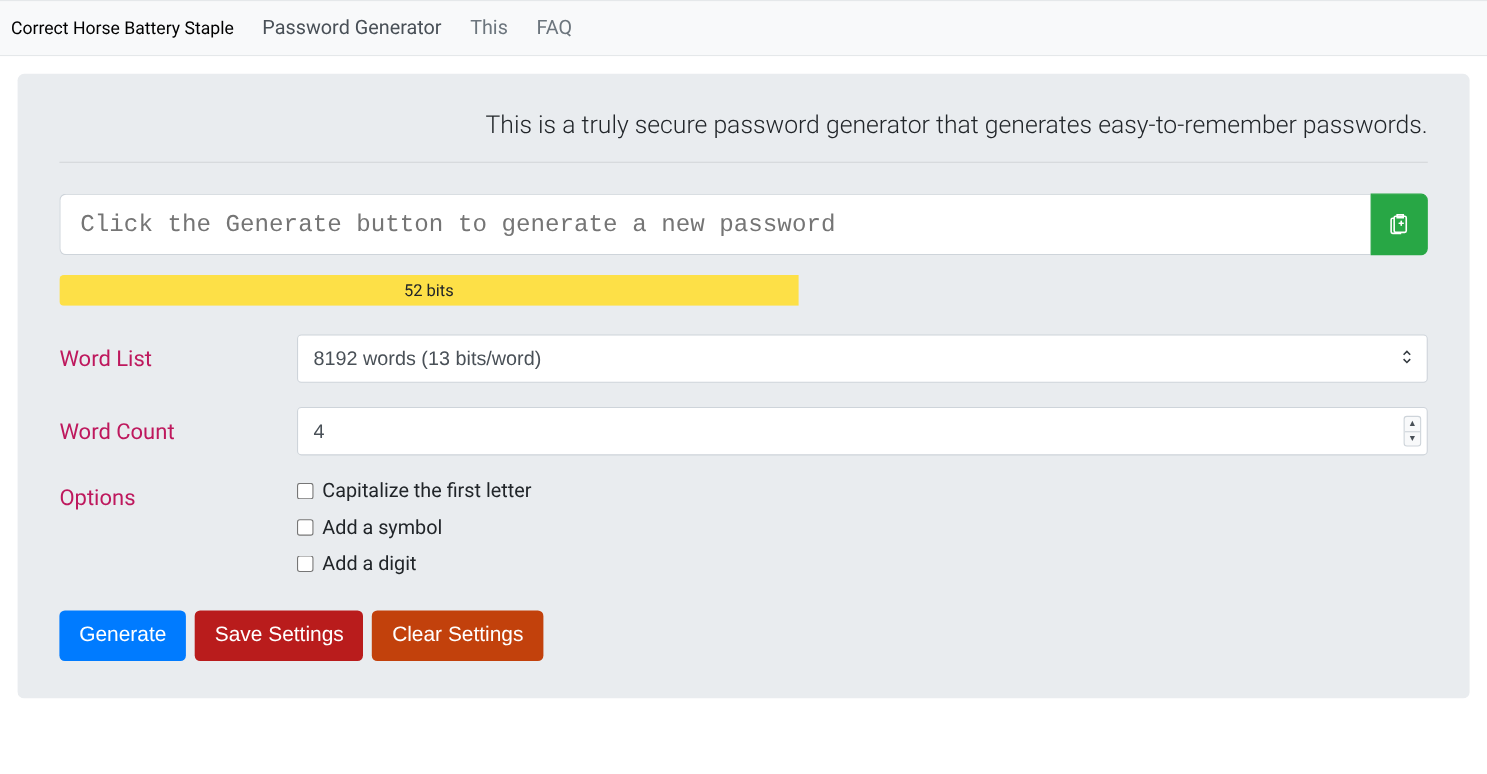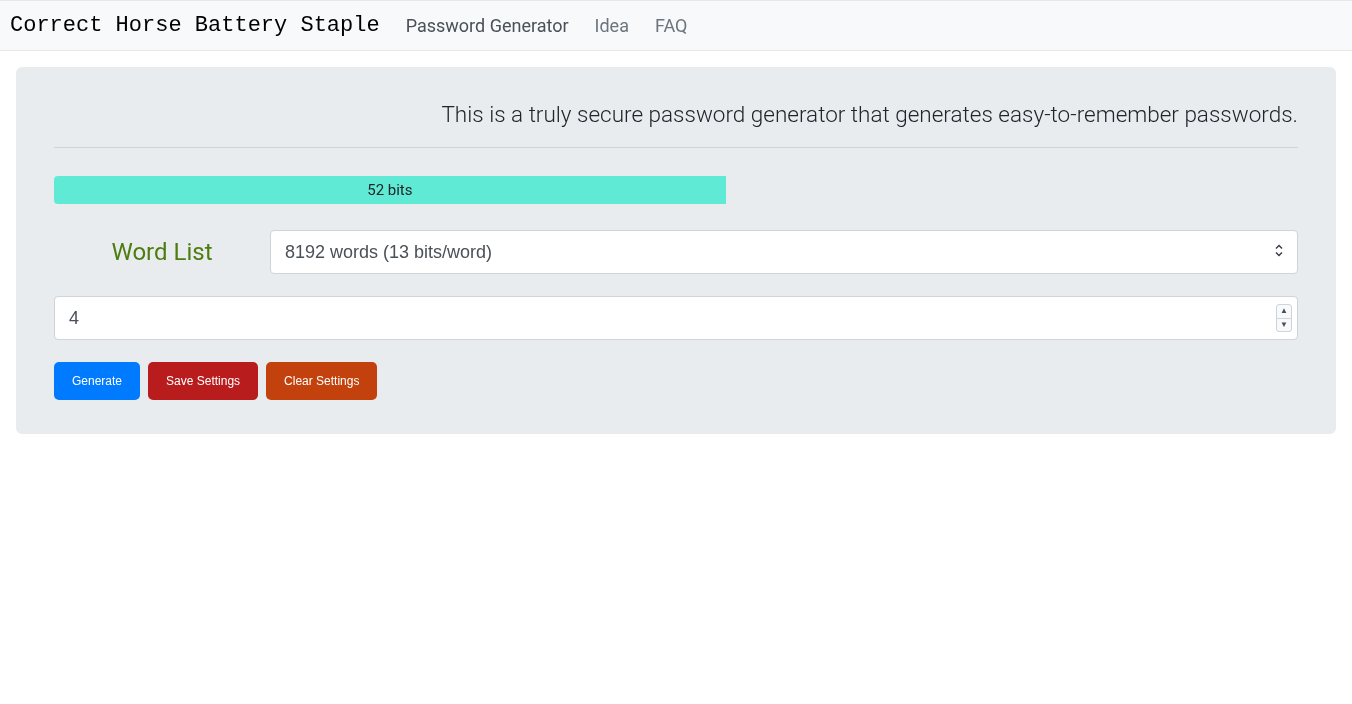--- a/index.html
+++ b/index.html
@@ -6,26 +6,25 @@
   html, body { margin:0; padding:0; font-family: -apple-system, BlinkMacSystemFont, "Segoe UI", Roboto, "Helvetica Neue", Arial, sans-serif; color:#212529; background:#fff; }
   .navbar {
     background:#f8f9fa;
     border-top:1px solid #e5e8ea;
     border-bottom:1px solid #e5e8ea;
     display:flex;
     align-items:center;
     padding: 6px 10px;
   }
   .navbar .brand {
-    font-size:22px;
+    font-size:16px;
     color:#000;
     padding:6px 0;
     margin-right:16px;
     white-space:nowrap;
-    font-family:Liberation Mono, monospace;
   }
   .navbar .nav {
     display:flex;
     gap:6px;
     align-items:center;
   }
   .navbar .nav-link {
     font-size:18px;
     padding:8px 10px;
     color:#6c757d;
@@ -88,39 +87,38 @@
   }
   .copy-btn svg { width:22px; height:24px; fill:none; stroke:#fff; stroke-width:1.6; }
   .progress {
     background:#e9ecef;
     border-radius:4px;
     height:28px;
     overflow:hidden;
     margin-bottom:26px;
   }
   .progress-bar {
-    background:#5eead4;
+    background:#fde047;
     height:100%;
     display:flex;
     align-items:center;
     justify-content:center;
     font-size:15px;
     color:#212529;
   }
   .form-row {
     display:flex;
     align-items:center;
     margin-bottom:22px;
   }
   .form-label-col {
     width:216px;
-    font-size:24px;
-    color:#4d7c0f;
+    font-size:20px;
+    color:#be185d;
     font-weight:400;
-    text-align:center;
   }
   .form-input-col { flex:1; }
   .form-control, .form-select {
     width:100%;
     height:44px;
     font-size:18px;
     color:#495057;
     background:#fff;
     border:1px solid #ced4da;
     border-radius:4px;
@@ -181,45 +179,58 @@
     width:15px;
     height:15px;
     margin:0 8px 0 0;
     accent-color:#007bff;
   }
   .btn-row { display:flex; gap:8px; margin-top:20px; }
   .btn {
     border:none;
     border-radius:5px;
     padding:12px 18px;
-    font-size:12px;
+    font-size:19px;
     color:#fff;
     cursor:pointer;
   }
   .btn-primary { background:#007bff; }
   .btn-success { background:#b91c1c; }
   .btn-danger  { background:#c2410c; }
 </style>
 </head>
 <body>
 
 <div class="navbar">
   <div class="brand">Correct Horse Battery Staple</div>
   <div class="nav">
     <a class="nav-link active">Password Generator</a>
-    <a class="nav-link">Idea</a>
+    <a class="nav-link">This</a>
     <a class="nav-link">FAQ</a>
   </div>
 </div>
 
 <div class="container">
   <div class="jumbo">
     <p class="lead">This is a truly secure password generator that generates easy-to-remember passwords.</p>
     <hr class="sep">
 
+    <div class="input-group">
+      <input type="text" class="pw-output" readonly="" placeholder="Click the Generate button to generate a new password" style="">
+      <button class="copy-btn">
+        <span>
+          <svg viewBox="0 0 24 24">
+            <rect x="7" y="5" width="12" height="16" rx="1.5"></rect>
+            <path d="M7 7 H5.5 A1.5 1.5 0 0 0 4 8.5 V20.5 A1.5 1.5 0 0 0 5.5 22 H14"></path>
+            <path d="M10 3.5 h6 v3 h-6 z"></path>
+            <path d="M12 12 l4 0 M14 10 l0 4" stroke-linecap="round"></path>
+          </svg>
+        </span>
+      </button>
+    </div>
 
     <div class="progress">
       <div class="progress-bar" style="width:54%">52 bits</div>
     </div>
 
     <div class="form-row">
       <div class="form-label-col">Word List</div>
       <div class="form-input-col">
         <div class="select-wrap">
           <select class="form-select">
@@ -228,31 +239,49 @@
           <span class="select-caret">
             <svg width="10" height="14" viewBox="0 0 10 14">
                 <path d="M2 5 L5 2 L8 5 M2 9 L5 12 L8 9" fill="none" stroke="#343a40" stroke-width="1.4"></path>
               </svg>
           </span>
         </div>
       </div>
     </div>
 
     <div class="form-row">
+      <div class="form-label-col">Word Count</div>
       <div class="form-input-col">
         <div class="number-wrap">
           <input type="text" class="form-control" value="4" style="">
           <div class="spinner">
             <div>▲</div>
             <div>▼</div>
           </div>
         </div>
       </div>
     </div>
 
+    <div class="options-row">
+      <div class="form-label-col">Options</div>
+      <div class="form-input-col">
+        <label class="check-item">
+          <input type="checkbox" style="">
+          <span>Capitalize the first letter</span>
+        </label>
+        <label class="check-item">
+          <input type="checkbox" style="">
+          <span>Add a symbol</span>
+        </label>
+        <label class="check-item">
+          <input type="checkbox" style="">
+          <span>Add a digit</span>
+        </label>
+      </div>
+    </div>
 
     <div class="btn-row">
       <button class="btn btn-primary">Generate</button>
       <button class="btn btn-success">Save Settings</button>
       <button class="btn btn-danger">Clear Settings</button>
     </div>
   </div>
 </div>
 
 </body></html>

